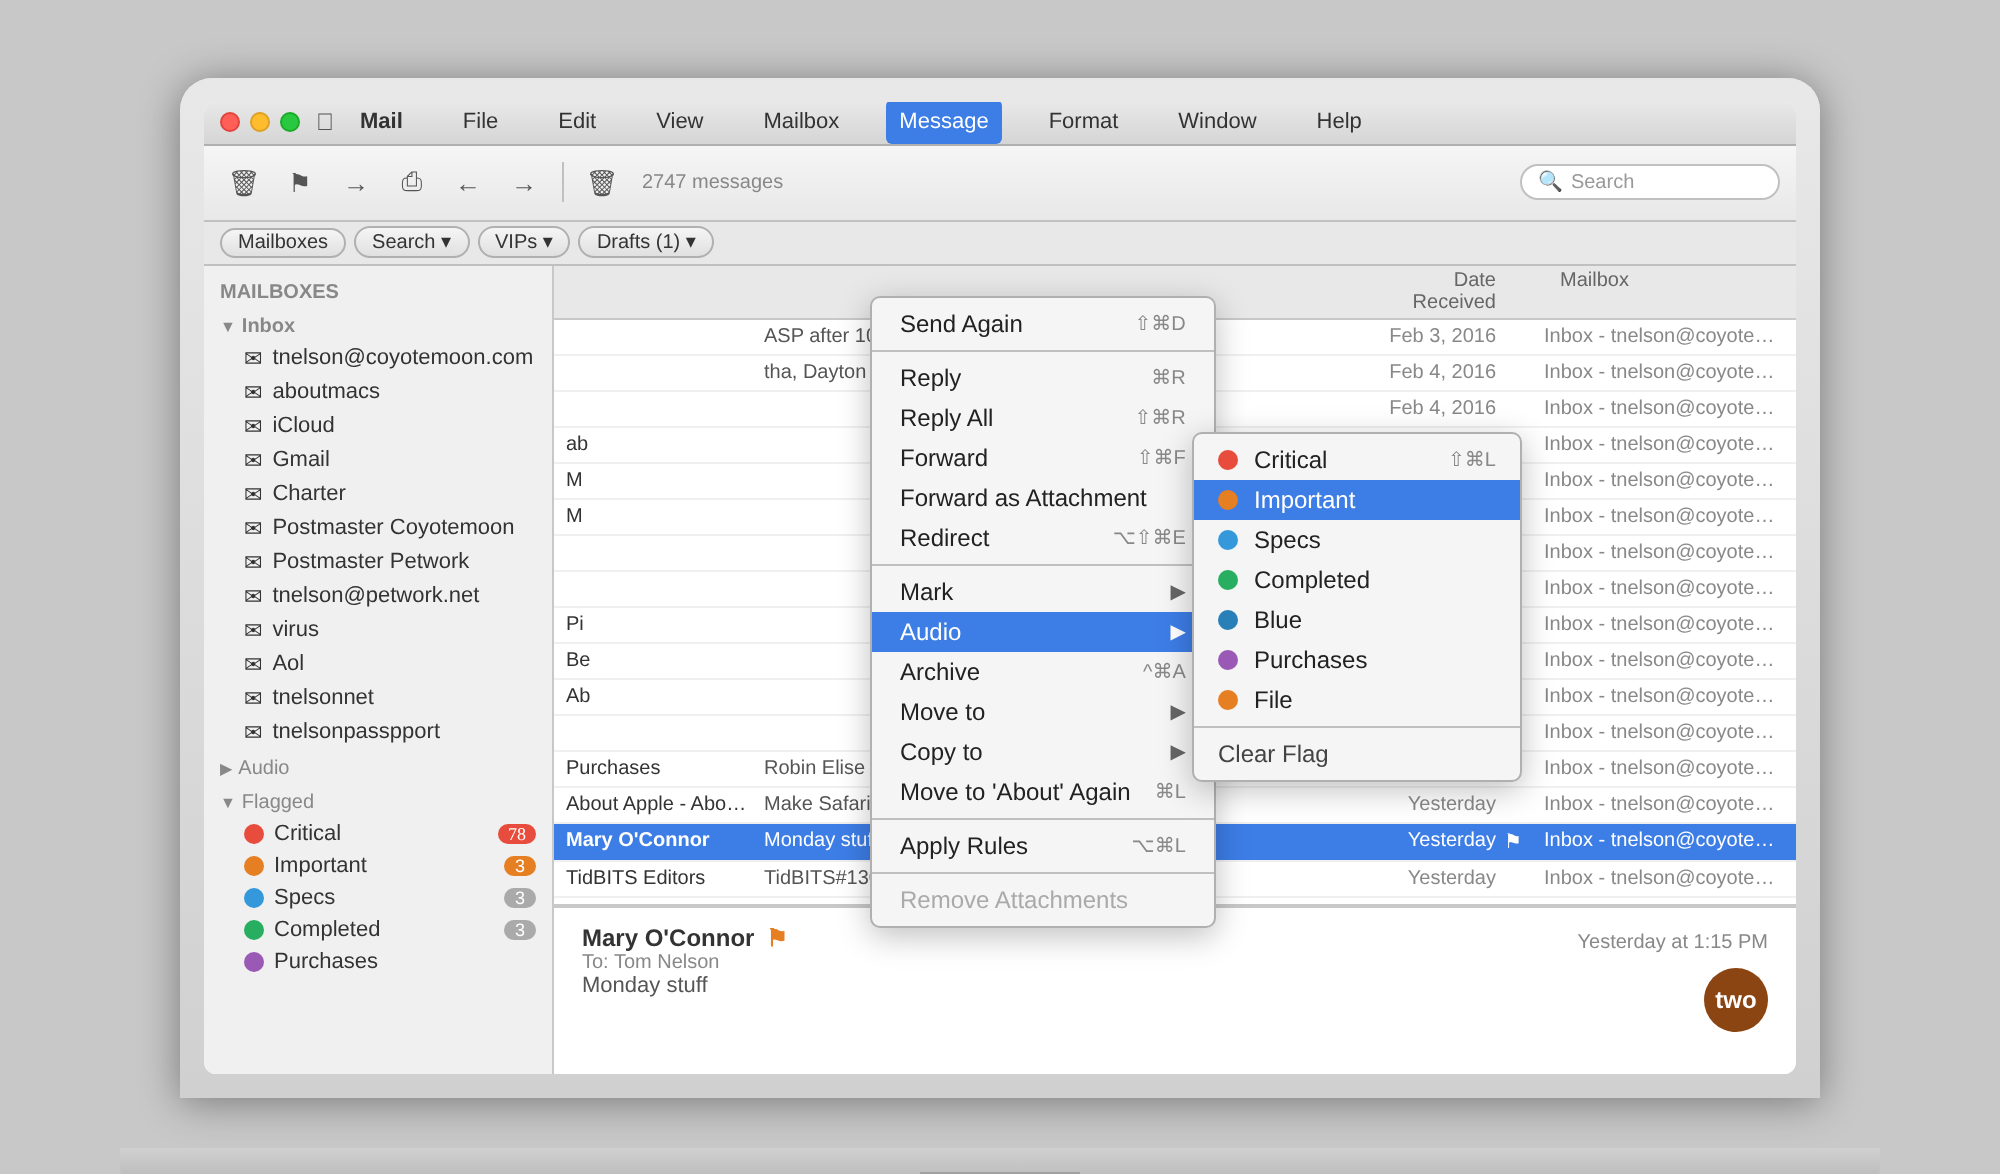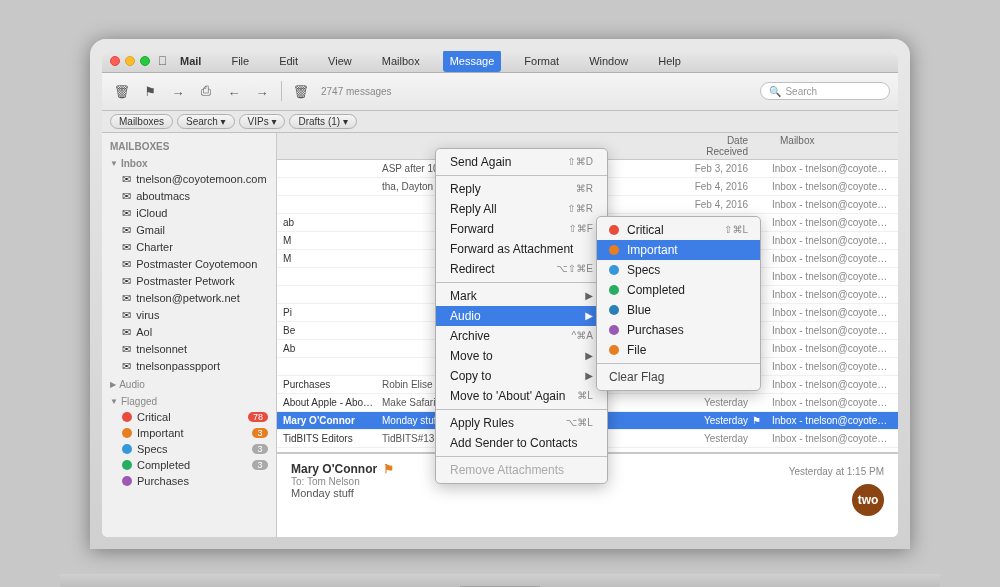--- a/index.html
+++ b/index.html
@@ -244,21 +244,21 @@
       margin-left: auto;
       background: #aaa;
       color: #fff;
       border-radius: 8px;
       padding: 0 5px;
       font-size: 9px;
       min-width: 16px;
       text-align: center;
     }
 
-    .sidebar-badge.red { background: #e74c3c; }
+    .sidebar-badge.red { background: #e74c3c; font-family: Liberation Serif, serif; }
     .sidebar-badge.orange { background: #e67e22; }
 
     .sidebar-group-header {
       padding: 4px 8px 2px 8px;
       font-size: 10px;
       color: #888;
       display: flex;
       align-items: center;
       gap: 3px;
     }
@@ -819,23 +819,20 @@
             </div>
             <div class="dropdown-item">
               <span>Move to 'About' Again</span>
               <span class="shortcut">⌘L</span>
             </div>
             <div class="dropdown-sep"></div>
             <div class="dropdown-item">
               <span>Apply Rules</span>
               <span class="shortcut">⌥⌘L</span>
             </div>
-            <div class="dropdown-item">
-              <span>Add Sender to Contacts</span>
-            </div>
             <div class="dropdown-sep"></div>
             <div class="dropdown-item disabled">
               <span>Remove Attachments</span>
             </div>
           </div>
 
           <div class="dropdown-menu flag-submenu-container">
             <div class="flag-item">
               <span class="flag-dot" style="background:#e74c3c"></span>
               <span>Critical</span>

